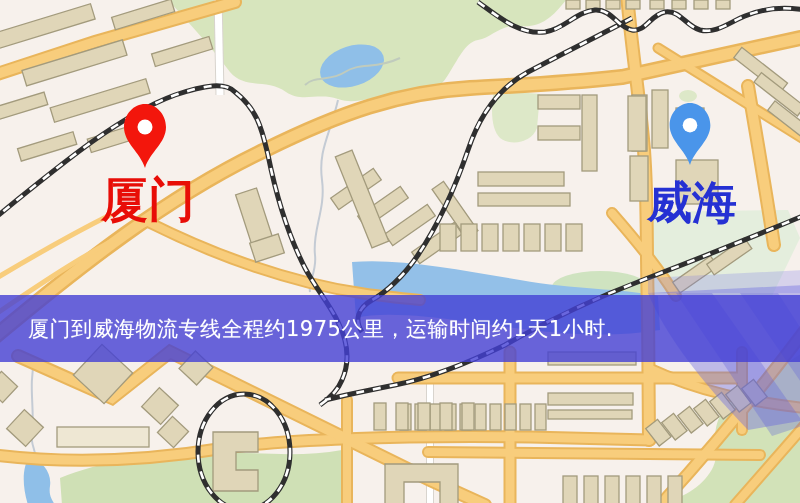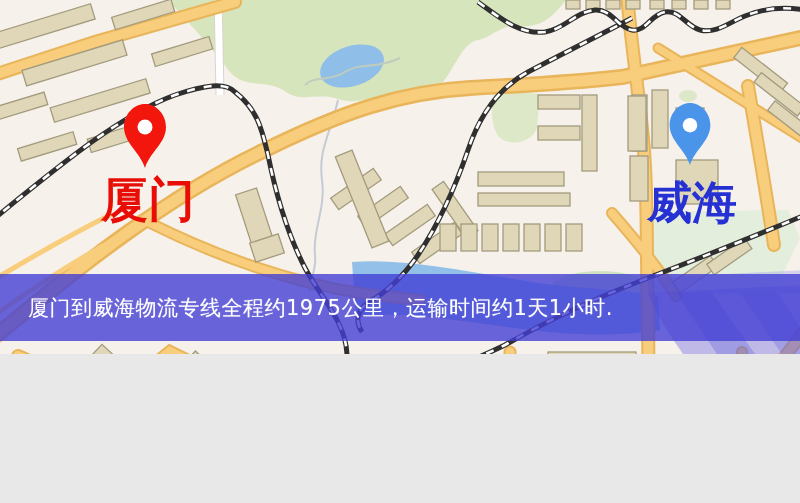--- a/index.html
+++ b/index.html
@@ -1,23 +1,23 @@
 <!DOCTYPE html>
 <html><head>
 <meta charset="utf-8">
 <style>
   html,body{margin:0;padding:0;background:#e8e8e8;}
   .stage{
-    position:relative;width:800px;height:354px;overflow:hidden;
+    position:relative;width:800px;height:503px;overflow:hidden;
     font-family:"DejaVu Sans","Liberation Sans",sans-serif;
     background:#f7f1ec;
   }
   .stage svg{position:absolute;left:0;top:0;}
   .banner{
-    position:absolute;left:0;top:274px;width:800px;height:67px;
+    position:absolute;left:0;top:295px;width:800px;height:67px;
     background:rgba(67,64,212,0.80);
     display:flex;align-items:center;
     box-sizing:border-box;padding-left:28px;
   }
   .banner span{
     color:#ffffff;font-size:21px;letter-spacing:0.5px;
     text-shadow:0 0 1px rgba(255,255,255,0.4);
     white-space:nowrap;
   }
   .city-label{font-weight:bold;}

